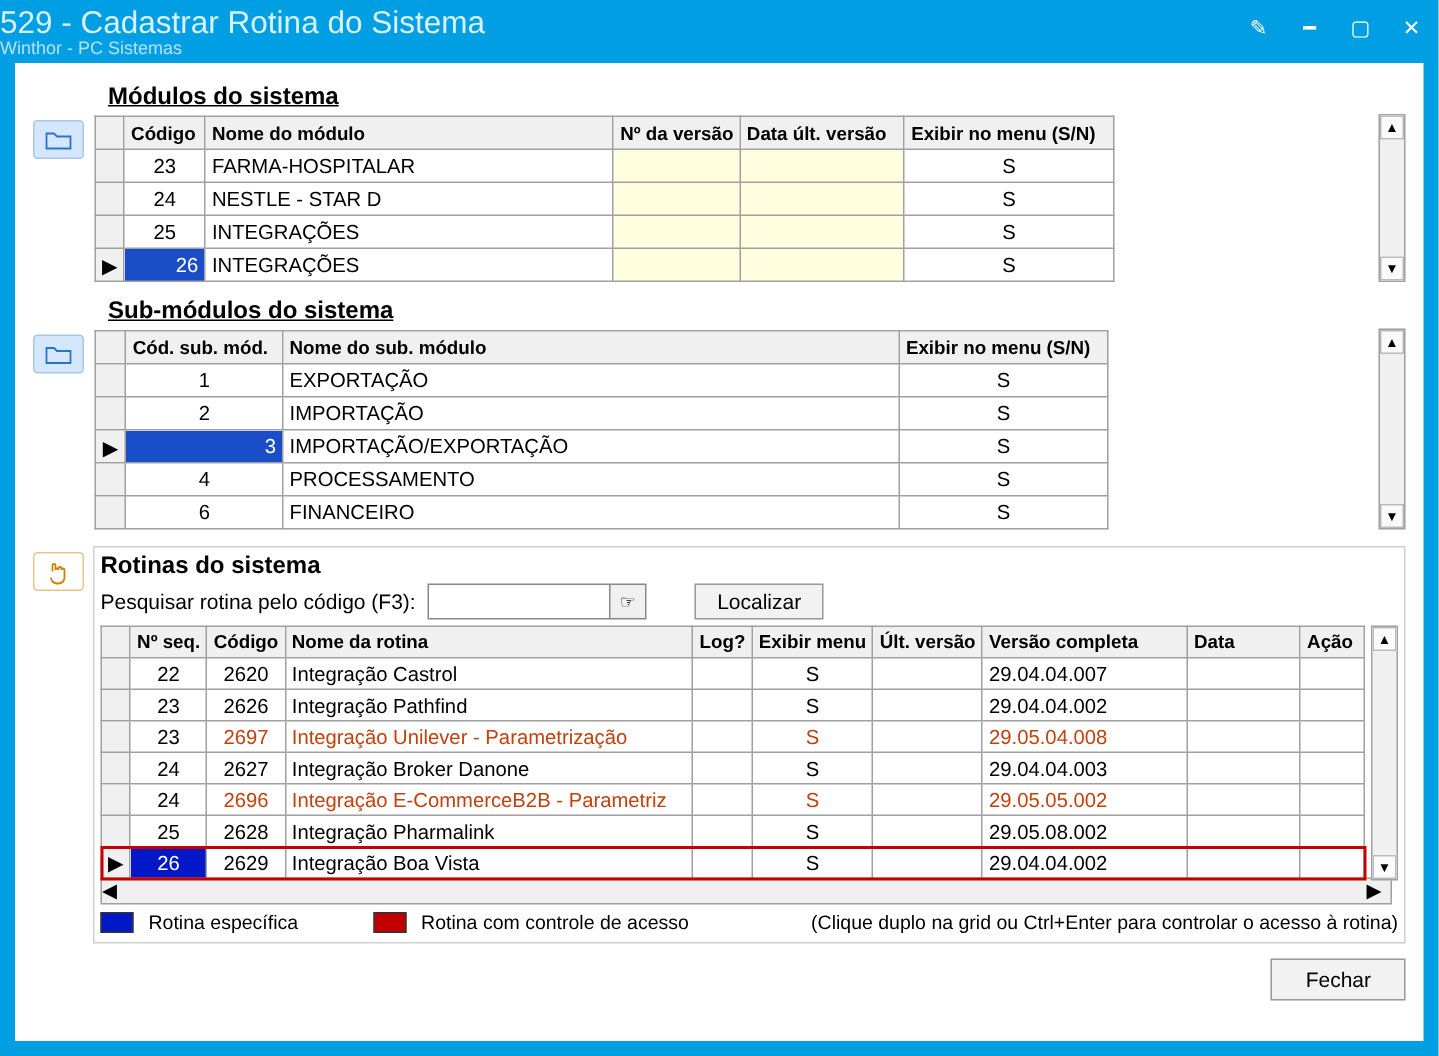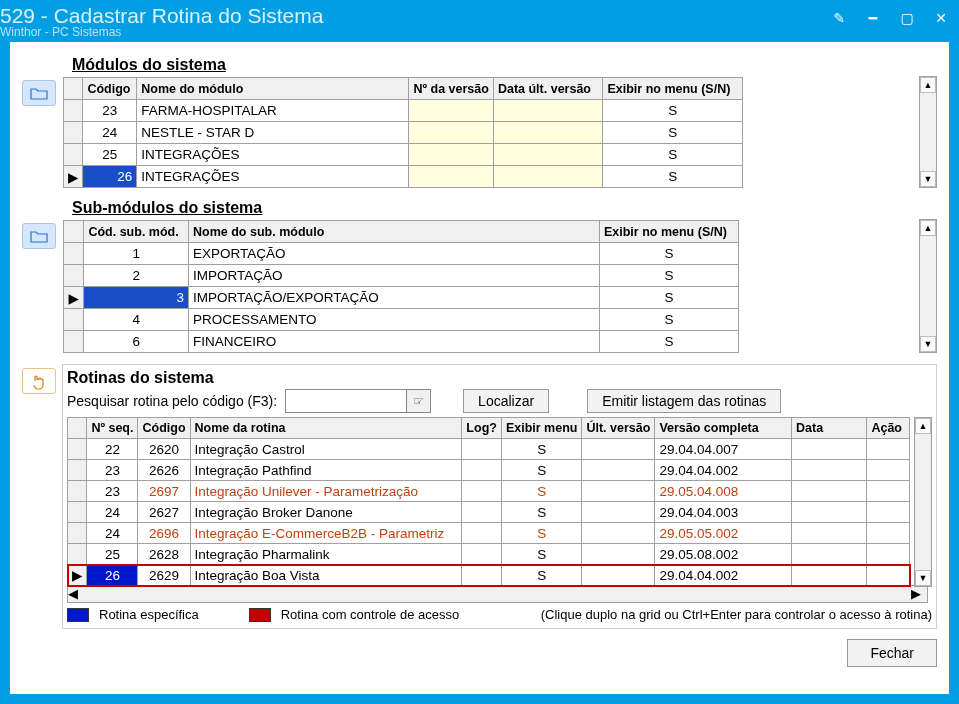--- a/index.html
+++ b/index.html
@@ -197,21 +197,20 @@
       </div>
       <div class="routines-box" style="flex:1">
         <div style="font-weight:bold;font-size:16px">Rotinas do sistema</div>
         <div class="search-row">
           <span class="search-label">Pesquisar rotina pelo código (F3):</span>
           <span class="search-field">
             <input value="" style="">
             <button>☞</button>
           </span>
           <button class="btn" style="margin-left:24px">Localizar</button>
-          <button class="btn" style="margin-left:30px">Emitir listagem das rotinas</button>
         </div>
 
         <div class="rotinas-outer">
           <table class="grid routines-grid" style="width:843px">
             <thead>
                 <tr>
               <th class="rowhead"></th>
               <th style="width:50px">Nº seq.</th>
               <th style="width:46px">Código</th>
               <th style="width:278px">Nome da rotina</th>

